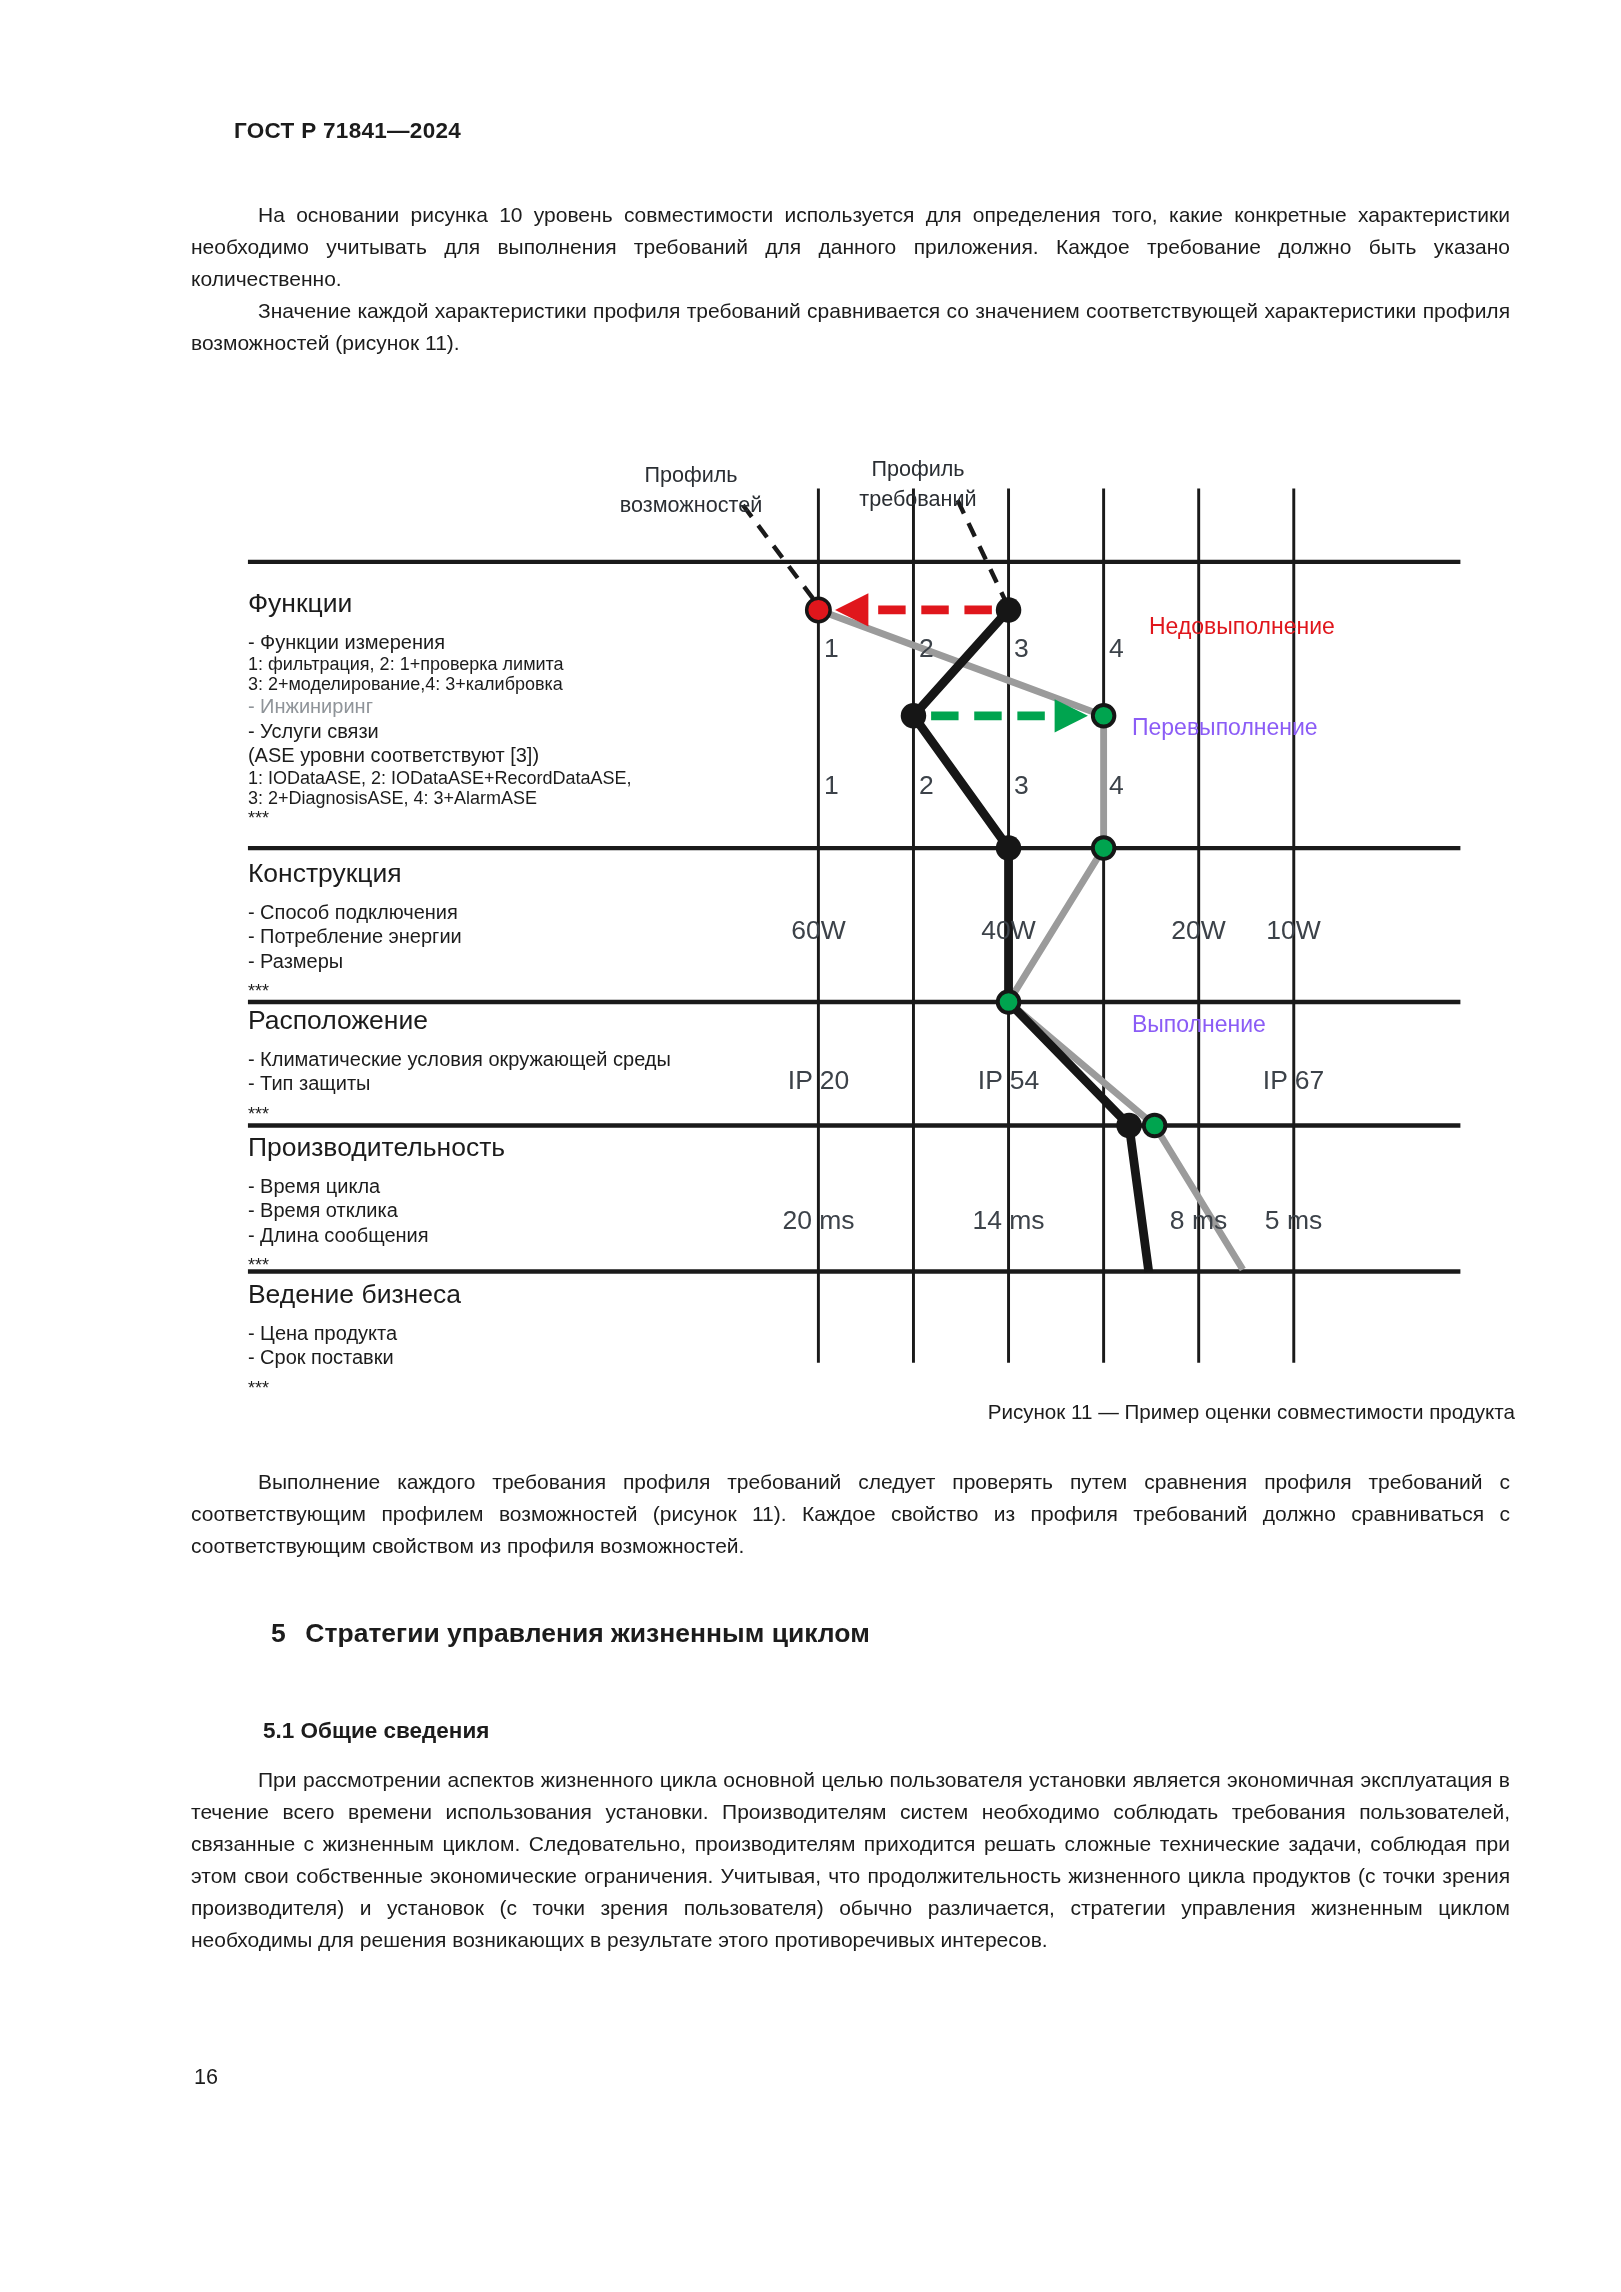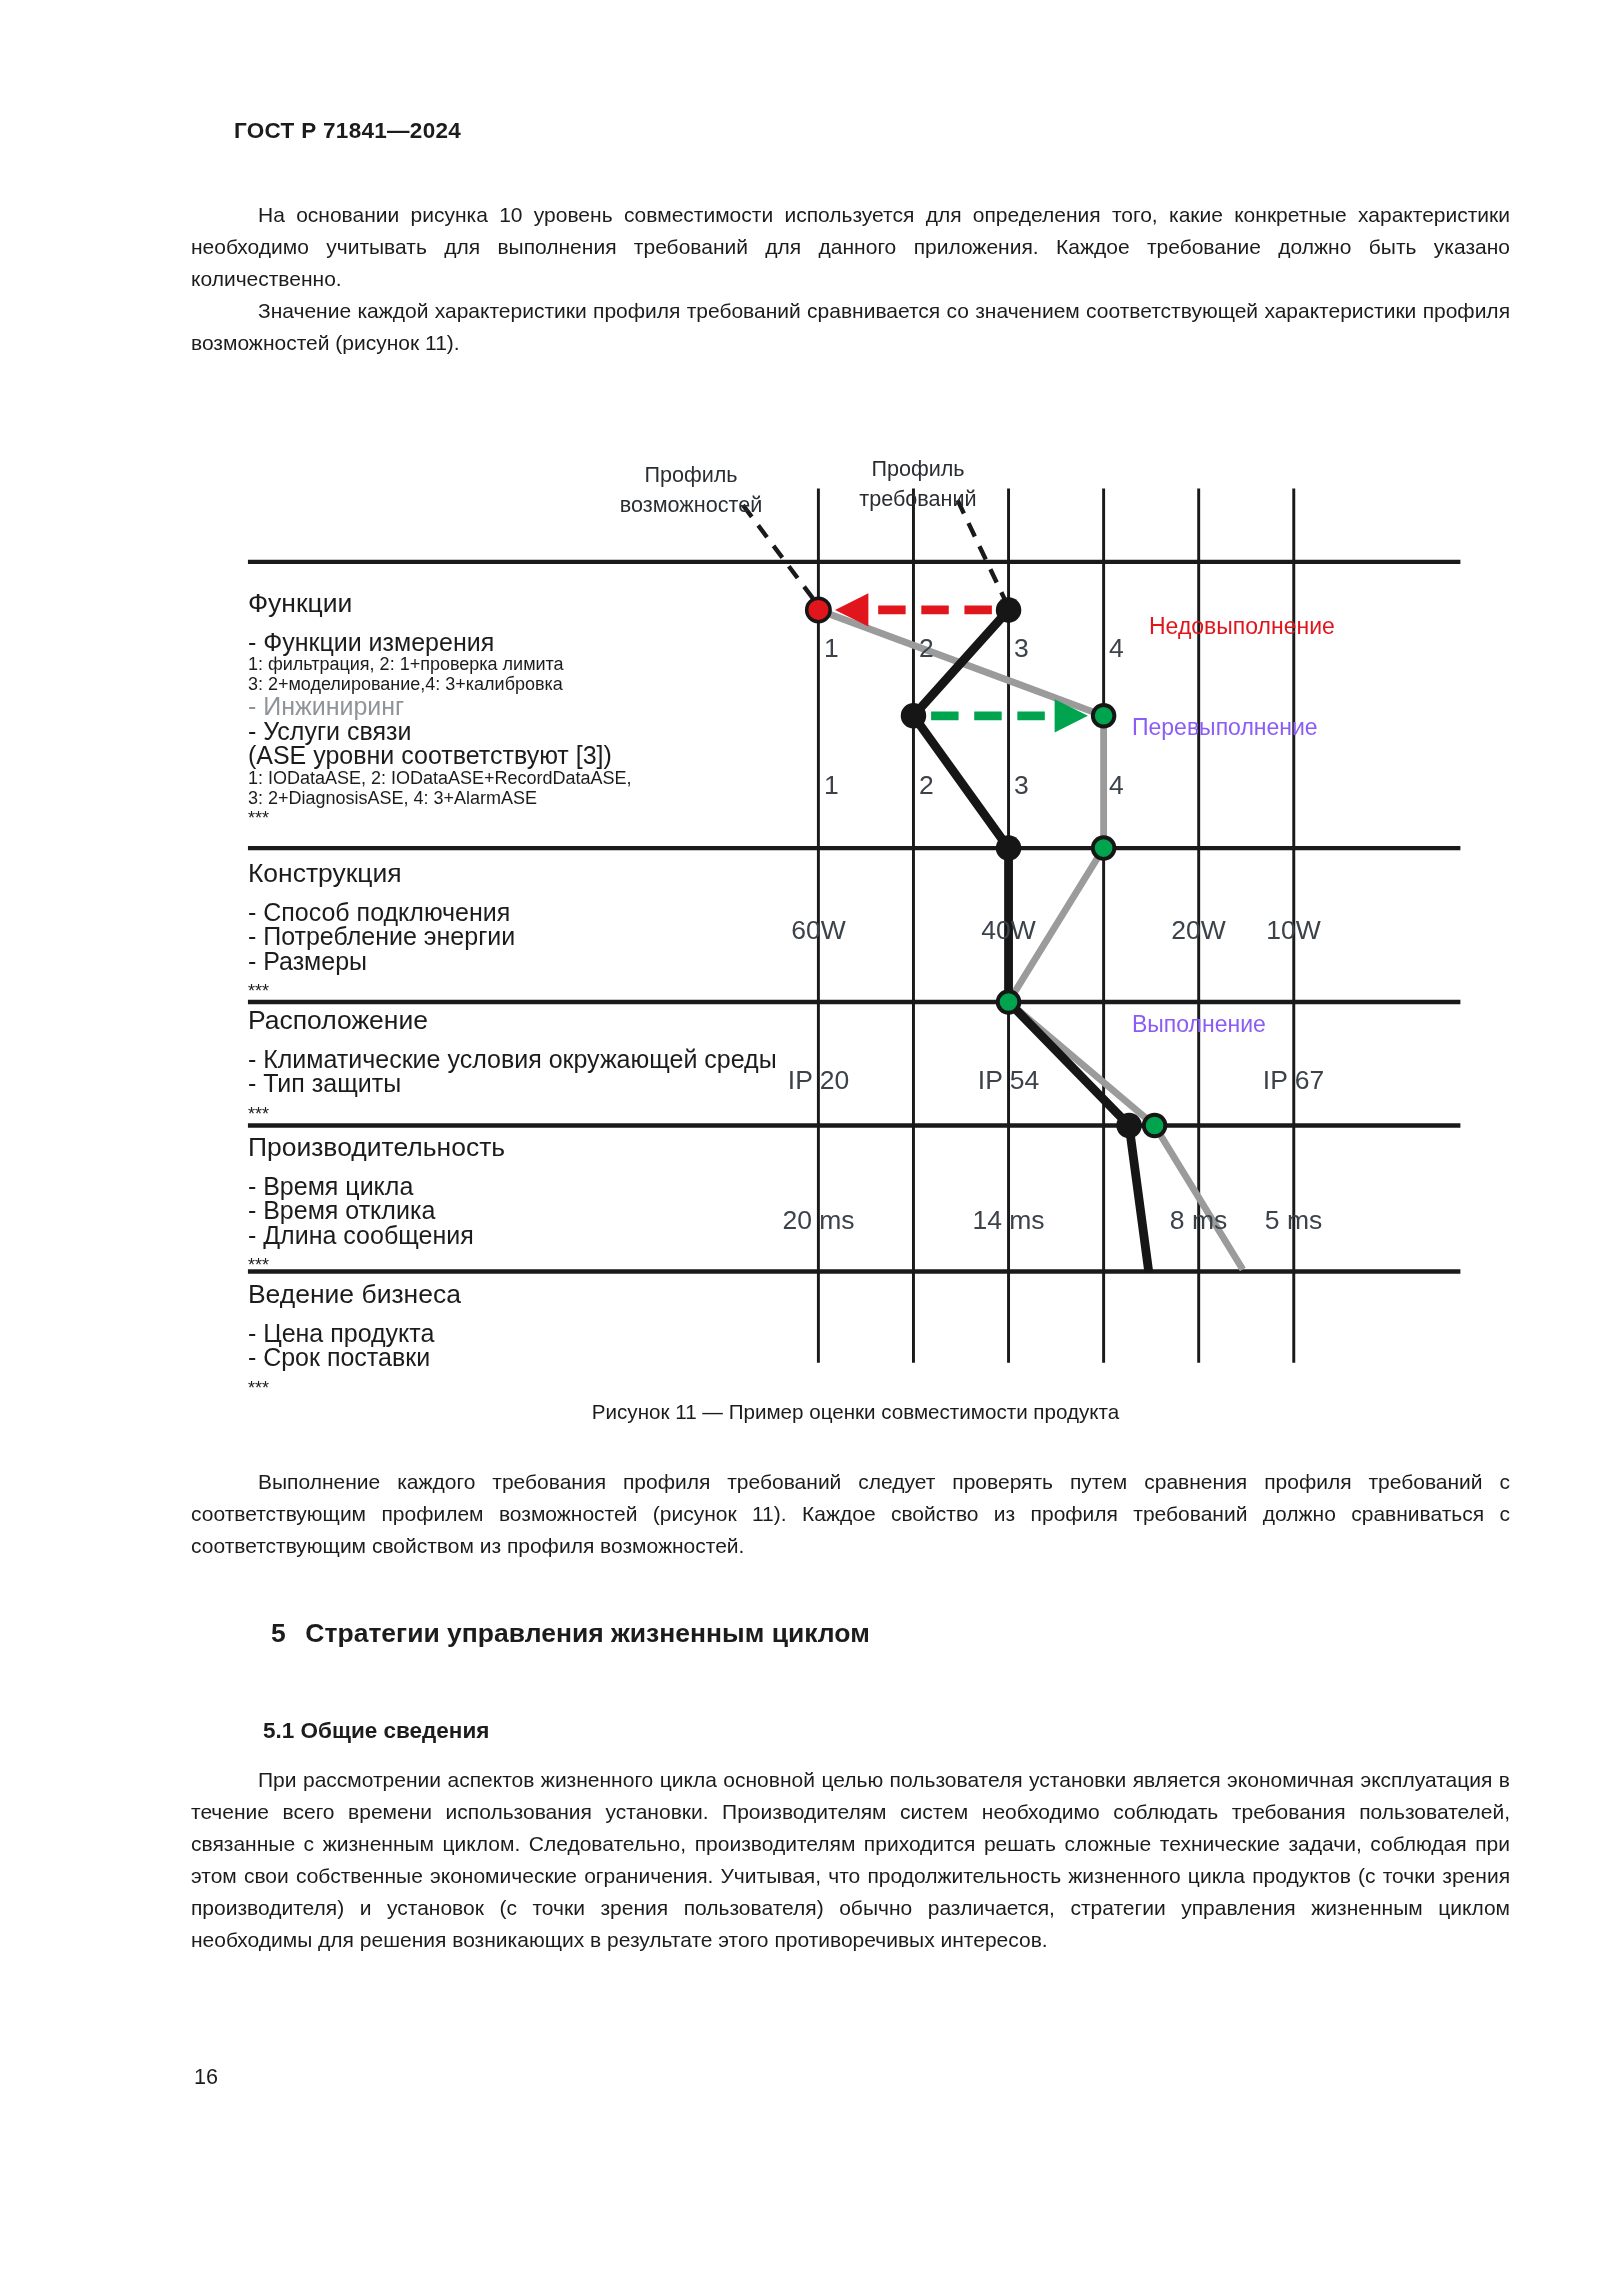--- a/index.html
+++ b/index.html
@@ -7,30 +7,30 @@
         font-family:"Liberation Sans", sans-serif;color:#1c1c1c;overflow:hidden;}
   .abs{position:absolute;}
   .doc-header{left:194px;top:118px;font-size:22.5px;font-weight:bold;letter-spacing:0.3px;margin-left:40px;}
   .textblock{left:191px;width:1319px;}
   .para{margin:0;font-size:21px;line-height:32px;text-align:justify;text-indent:67px;}
   .fig{left:245px;top:407px;width:1235px;height:992px;}
   .fig svg{position:absolute;left:0;top:0;}
   .figtext{position:absolute;color:#3c4249;margin-top:12px;}
   .sec{position:absolute;left:2.9px;width:559px;}
   .sec-title{font-size:26.5px;line-height:30px;margin-bottom:11.8px;}
-  .item{font-size:25px;line-height:24.5px;}
+  .item{font-size:20px;line-height:24.5px;}
   .small{font-size:18px;line-height:20px;}
   .muted{color:#8f9499;}
   .plabel{width:186px;text-align:center;font-size:21.6px;line-height:30px;color:#2a2e33;}
   .lvl{width:33px;font-size:26.5px;}
   .val{width:127px;text-align:center;font-size:26.5px;white-space:pre;}
   .status{font-size:23px;white-space:nowrap;}
   .st-red{color:#e0161c;}
   .st-green{color:#8b5cf6;}
-  .fig-caption{left:196px;top:1400px;width:1319px;text-align:center;font-size:20.6px;}
+  .fig-caption{left:196px;top:1400px;width:1319px;text-align:right;font-size:20.6px;}
   .h5{left:263px;top:1610px;font-size:26.5px;font-weight:bold;margin:8px;}
   .h5 .num{margin-right:19.6px;}
   .h51{left:263px;top:1718px;font-size:22.5px;font-weight:bold;margin:0;}
   .page-number{left:194px;top:2064px;font-size:21.6px;}
 </style>
 </head>
 <body>
 
 <div class="page">
 

